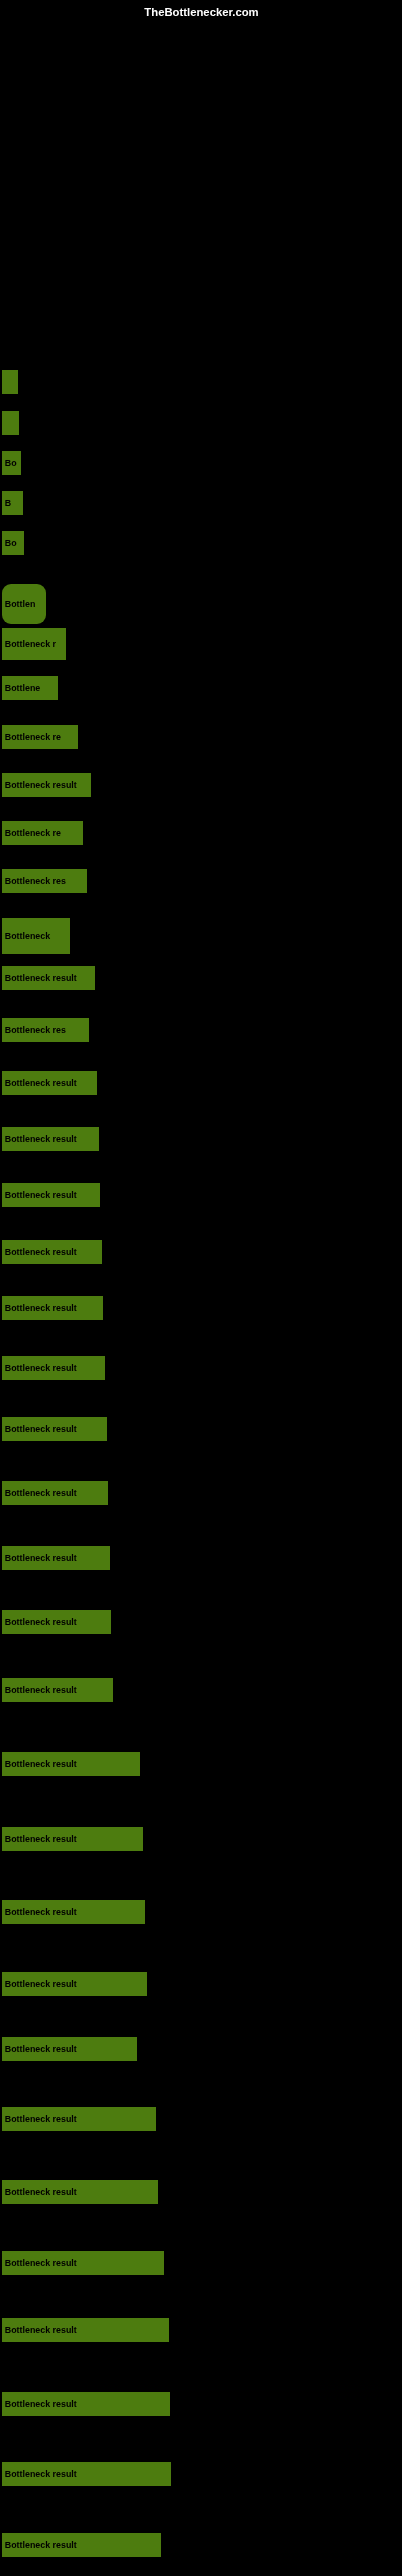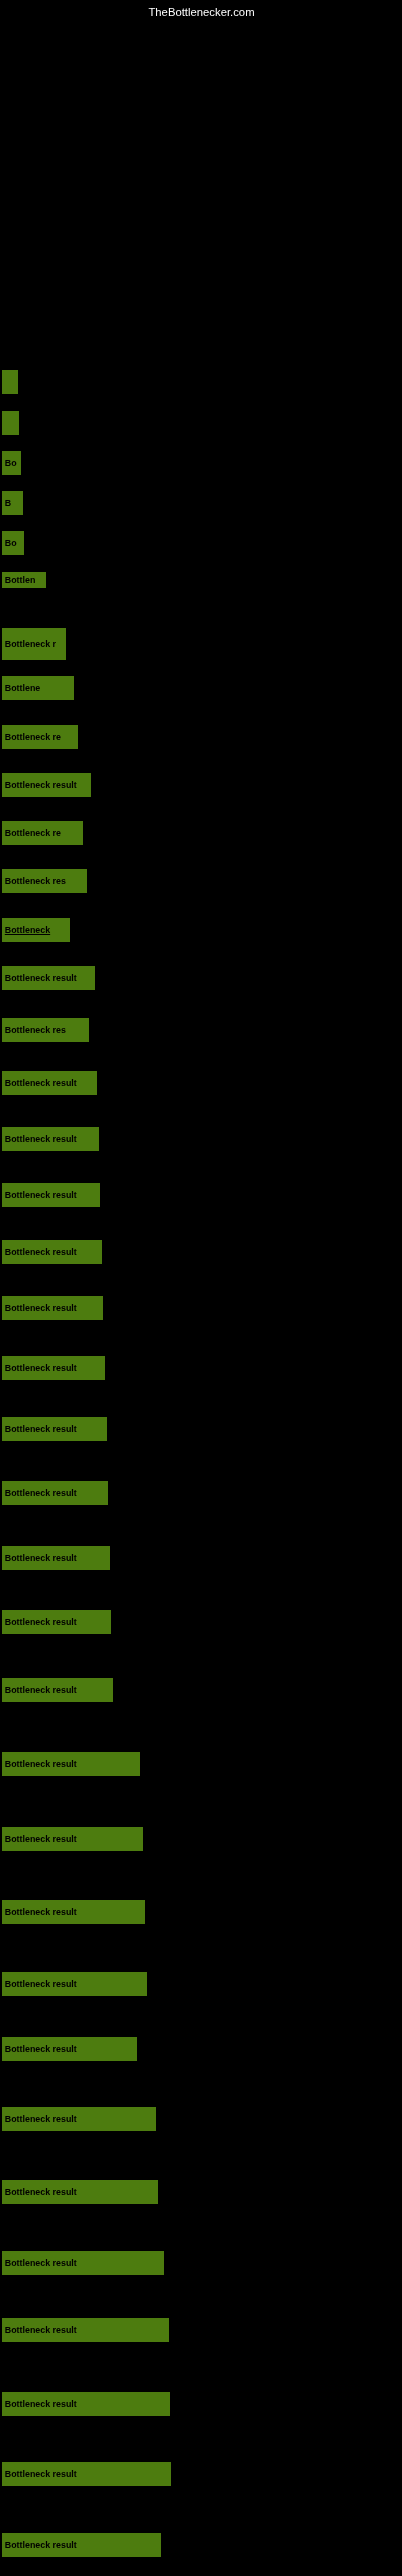--- a/index.html
+++ b/index.html
@@ -17,20 +17,21 @@
     }
 
     .site-title {
       position: absolute;
       top: 6.4px;
       left: 50%;
       transform: translateX(-50%);
       color: #ffffff;
       font-size: 11.3px;
       white-space: nowrap;
+      font-weight: bold;
     }
 
     .bottleneck-bar {
       position: absolute;
       background-color: #4d7c0f;
       color: #000000;
       font-size: 8.9px;
       font-weight: bold;
       padding: 1.6px 3.2px;
       left: 1.6px;
@@ -43,28 +44,28 @@
 </head>
 <body>
 
 <span class="site-title">TheBottlenecker.com</span>
 
 <div class="bottleneck-bar" style="top: 370px; width: 16px; height: 24px;"></div>
 <div class="bottleneck-bar" style="top: 411px; width: 17.7px; height: 24px;"></div>
 <div class="bottleneck-bar" style="top: 451px; width: 19.3px; height: 24px;">Bo</div>
 <div class="bottleneck-bar" style="top: 491px; width: 21px; height: 24px;">B</div>
 <div class="bottleneck-bar" style="top: 531px; width: 22.5px; height: 24px;">Bo</div>
-<div class="bottleneck-bar" style="top: 572px; width: 44px; height: 16px;">Bottlen</div>
+<div class="bottleneck-bar" style="top: 584px; width: 44px; height: 40px; border-radius: 9px;">Bottlen</div>
 <div class="bottleneck-bar" style="top: 628px; width: 64px; height: 32px;">Bottleneck r</div>
-<div class="bottleneck-bar" style="top: 676px; width: 72px; height: 24px;">Bottlene</div>
+<div class="bottleneck-bar" style="top: 676px; width: 56px; height: 24px;">Bottlene</div>
 <div class="bottleneck-bar" style="top: 725px; width: 76px; height: 24px;">Bottleneck re</div>
 <div class="bottleneck-bar" style="top: 773px; width: 89px; height: 24px;">Bottleneck result</div>
 <div class="bottleneck-bar" style="top: 821px; width: 81px; height: 24px;">Bottleneck re</div>
 <div class="bottleneck-bar" style="top: 869px; width: 85px; height: 24px;">Bottleneck res</div>
-<div class="bottleneck-bar" style="top: 918px; width: 68px; height: 24px; text-decoration: underline;">Bottleneck</div>
+<div class="bottleneck-bar" style="top: 918px; width: 68px; height: 36px;">Bottleneck</div>
 <div class="bottleneck-bar" style="top: 966px; width: 93px; height: 24px;">Bottleneck result</div>
 <div class="bottleneck-bar" style="top: 1018px; width: 87px; height: 24px;">Bottleneck res</div>
 <div class="bottleneck-bar" style="top: 1071px; width: 95px; height: 24px;">Bottleneck result</div>
 <div class="bottleneck-bar" style="top: 1127px; width: 97px; height: 24px;">Bottleneck result</div>
 <div class="bottleneck-bar" style="top: 1183px; width: 98px; height: 24px;">Bottleneck result</div>
 <div class="bottleneck-bar" style="top: 1240px; width: 100px; height: 24px;">Bottleneck result</div>
 <div class="bottleneck-bar" style="top: 1296px; width: 101px; height: 24px;">Bottleneck result</div>
 <div class="bottleneck-bar" style="top: 1356px; width: 103px; height: 24px;">Bottleneck result</div>
 <div class="bottleneck-bar" style="top: 1417px; width: 105px; height: 24px;">Bottleneck result</div>
 <div class="bottleneck-bar" style="top: 1481px; width: 106px; height: 24px;">Bottleneck result</div>

